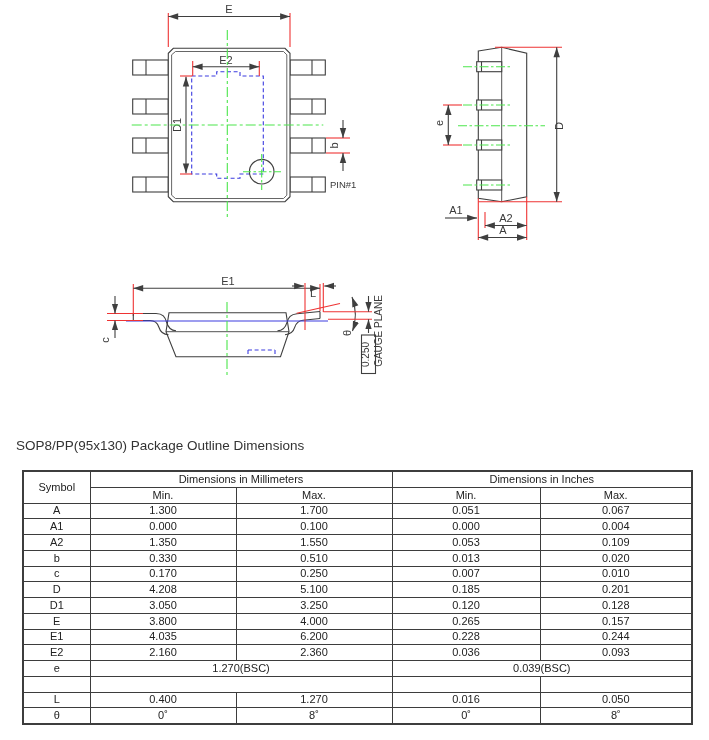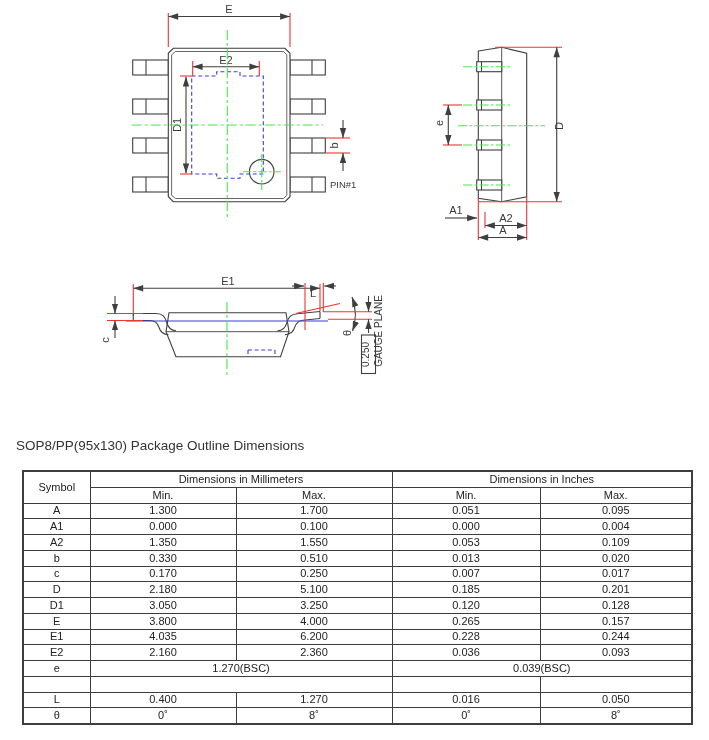--- a/index.html
+++ b/index.html
@@ -241,21 +241,21 @@
         <td>Max.</td>
         <td>Min.</td>
         <td>Max.</td>
       </tr>
 
       <tr>
         <td>A</td>
         <td>1.300</td>
         <td>1.700</td>
         <td>0.051</td>
-        <td>0.095</td>
+        <td>0.067</td>
       </tr>
       <tr>
         <td>A1</td>
         <td>0.000</td>
         <td>0.100</td>
         <td>0.000</td>
         <td>0.004</td>
       </tr>
       <tr>
         <td>A2</td>
@@ -269,25 +269,25 @@
         <td>0.330</td>
         <td>0.510</td>
         <td>0.013</td>
         <td>0.020</td>
       </tr>
       <tr>
         <td>c</td>
         <td>0.170</td>
         <td>0.250</td>
         <td>0.007</td>
-        <td>0.017</td>
+        <td>0.010</td>
       </tr>
       <tr>
         <td>D</td>
-        <td>2.180</td>
+        <td>4.208</td>
         <td>5.100</td>
         <td>0.185</td>
         <td>0.201</td>
       </tr>
       <tr>
         <td>D1</td>
         <td>3.050</td>
         <td>3.250</td>
         <td>0.120</td>
         <td>0.128</td>

